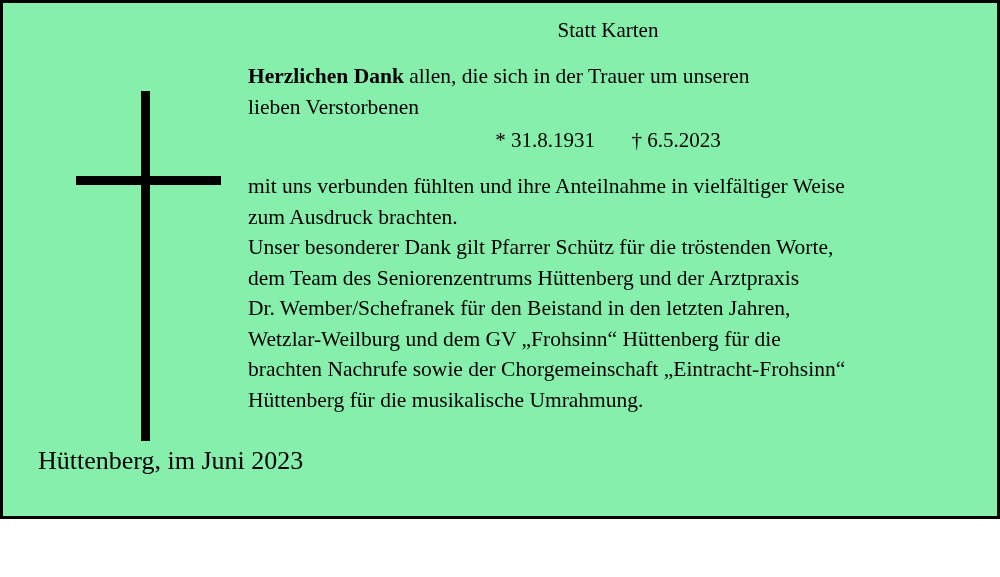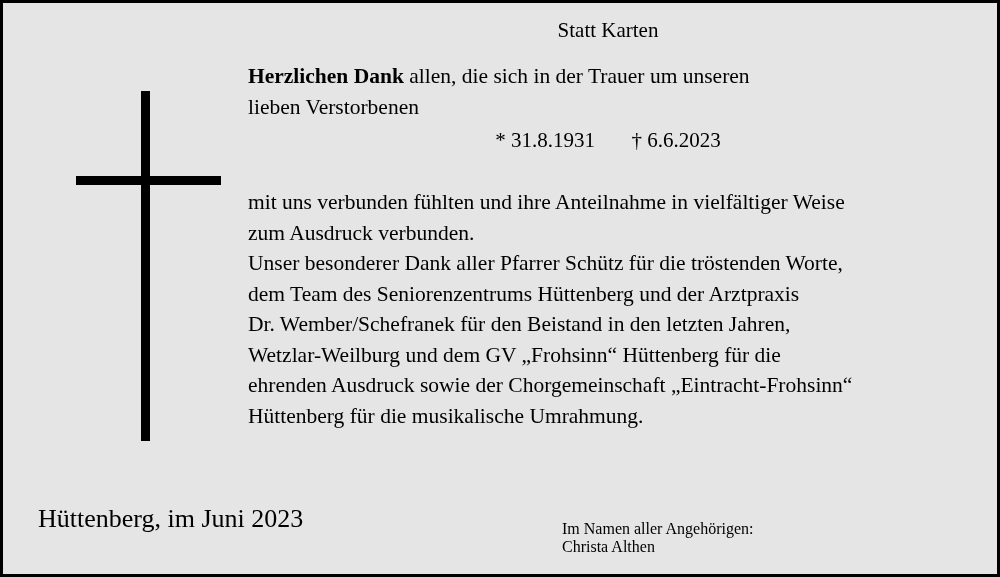--- a/index.html
+++ b/index.html
@@ -6,23 +6,23 @@
     margin: 0;
     padding: 0;
     background: #ffffff;
   }
   body {
     font-family: "Liberation Serif", serif;
   }
   .obituary {
     position: relative;
     width: 1000px;
-    height: 577px;
+    height: 519px;
     box-sizing: border-box;
-    background: #e5e5e5;
+    background: #86efac;
     border: 3px solid #000000;
     overflow: hidden;
   }
   .cross-area {
     position: absolute;
     left: 28px;
     top: 60px;
     width: 215px;
     height: 380px;
   }
@@ -77,21 +77,21 @@
     text-align: center;
     font-size: 21px;
     margin-top: 6px;
     color: #000;
   }
   .dates .gap {
     display: inline-block;
     width: 26px;
   }
   .body-text {
-    margin-top: 34px;
+    margin-top: 18px;
     font-size: 21.5px;
     line-height: 1.42;
     color: #000;
     text-align: left;
   }
   .body-text .line {
     white-space: nowrap;
   }
   .closing-wrap {
     position: absolute;
@@ -125,36 +125,32 @@
       <b>Herzlichen Dank</b><span> allen, die sich in der Trauer um unseren</span><br>
       <span>lieben Verstorbenen</span>
     </div>
 
 
     <div class="dates">
       <span>*</span>
       <span>31.8.1931</span>
       <span class="gap"></span>
       <span>†</span>
-      <span>6.6.2023</span>
+      <span>6.5.2023</span>
     </div>
 
     <div class="body-text">
       <div class="line">mit uns verbunden fühlten und ihre Anteilnahme in vielfältiger Weise</div>
-      <div class="line">zum Ausdruck verbunden.</div>
-      <div class="line">Unser besonderer Dank aller Pfarrer Schütz für die tröstenden Worte,</div>
+      <div class="line">zum Ausdruck brachten.</div>
+      <div class="line">Unser besonderer Dank gilt Pfarrer Schütz für die tröstenden Worte,</div>
       <div class="line">dem Team des Seniorenzentrums Hüttenberg und der Arztpraxis</div>
       <div class="line">Dr. Wember/Schefranek für den Beistand in den letzten Jahren,</div>
       <div class="line">Wetzlar-Weilburg und dem GV „Frohsinn“ Hüttenberg für die</div>
-      <div class="line">ehrenden Ausdruck sowie der Chorgemeinschaft „Eintracht-Frohsinn“</div>
+      <div class="line">brachten Nachrufe sowie der Chorgemeinschaft „Eintracht-Frohsinn“</div>
       <div class="line">Hüttenberg für die musikalische Umrahmung.</div>
     </div>
 
   </div>
 
-  <div class="closing-wrap">
-    <div class="in-namen">Im Namen aller Angehörigen:</div>
-    <div class="signature">Christa Althen</div>
-  </div>
 
   <div class="place-date">Hüttenberg, im Juni 2023</div>
 
 </div>
 
 </body></html>

